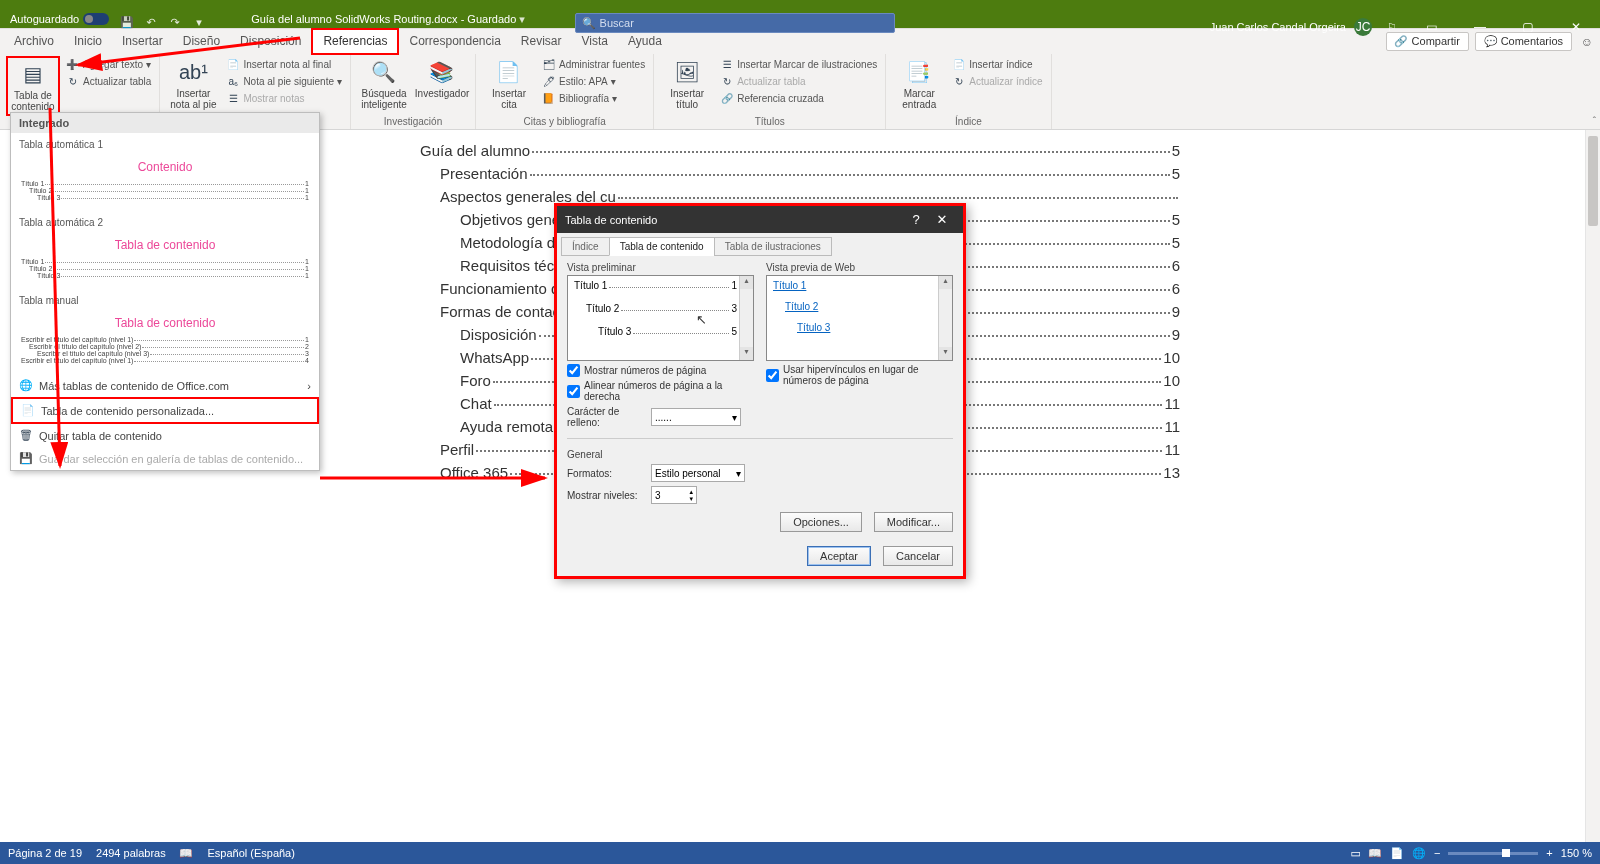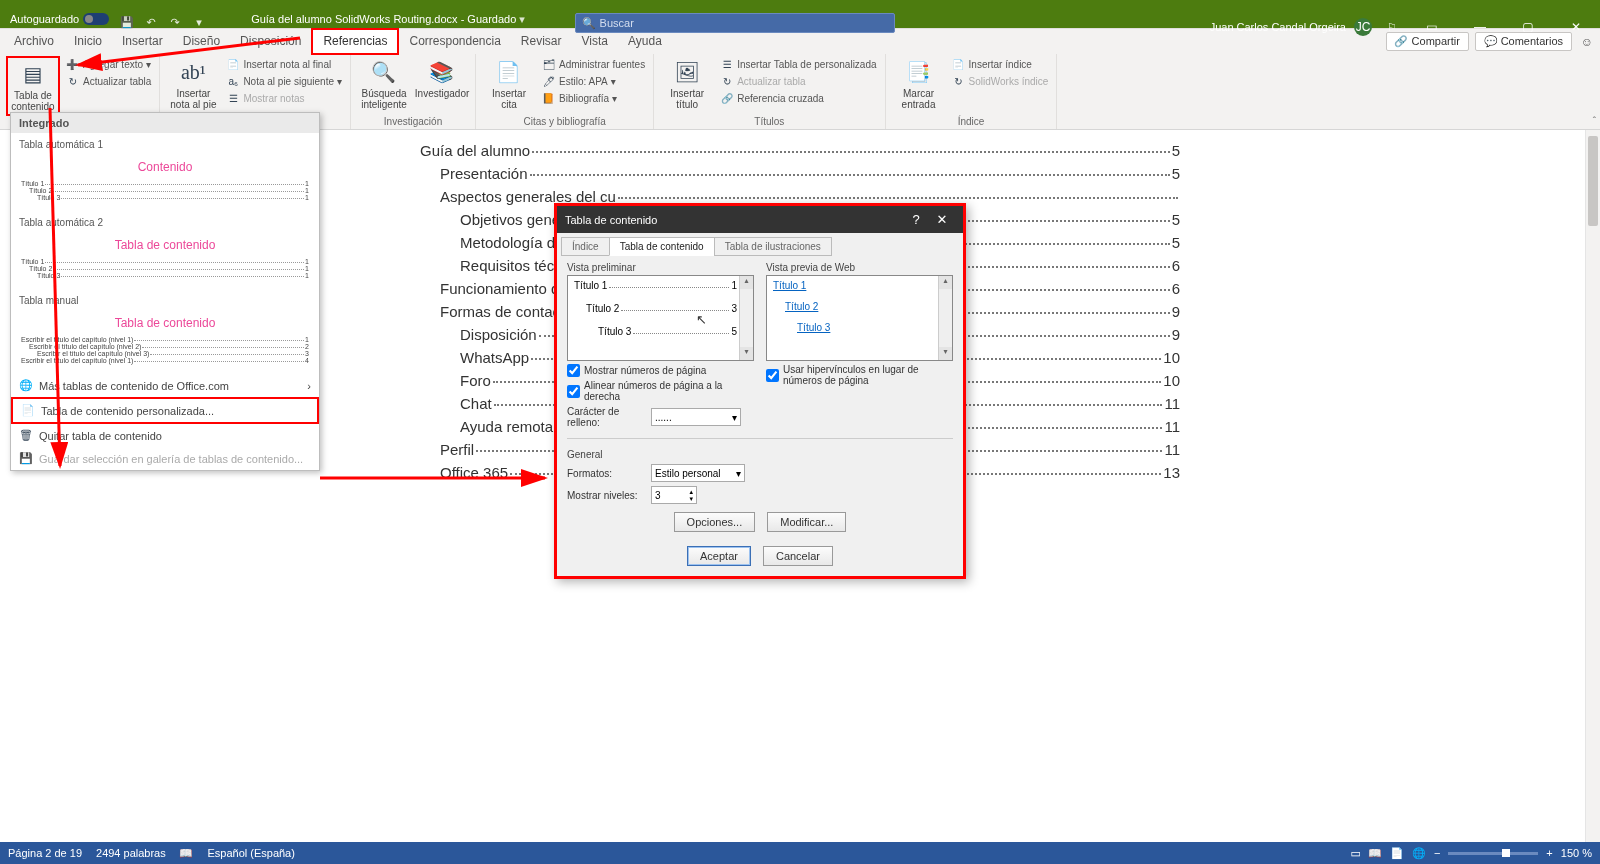--- a/index.html
+++ b/index.html
@@ -77,21 +77,21 @@
 .dialog .previewbox.scroll{padding-right:16px}
 .dialog .sbar{position:absolute;right:0;top:0;bottom:0;width:14px;background:#efefef;border-left:1px solid #ccc}
 .dialog .sbarrow{position:absolute;left:0;right:0;height:13px;text-align:center;font-size:8px;color:#666;background:#e4e4e4}
 .dialog .cbrow{display:flex;align-items:center;gap:4px;font-size:10px;color:#333;margin:3px 0}
 .dialog .cbrow input{margin:0}
 .dialog .frow{display:flex;align-items:center;gap:6px;margin:4px 0;font-size:10px}
 .dialog .frow label{width:78px;color:#333}
 .dialog .sel{border:1px solid #aaa;background:#fff;height:18px;padding:0 3px;font-size:10px;display:flex;align-items:center;justify-content:space-between}
 .dialog .gensec{margin-top:10px}
 .dialog .gensec .ghdr{font-size:10px;color:#444;margin-bottom:4px}
-.dialog .btnrow{display:flex;justify-content:center;gap:12px;margin-top:8px}
+.dialog .btnrow{display:flex;justify-content:flex-end;gap:12px;margin-top:8px}
 .dialog .wbtn{border:1px solid #999;background:linear-gradient(#fcfcfc,#e8e8e8);padding:3px 12px;font-size:11px;color:#333}
 .dialog .wbtn.primary{border:1px solid #3b6fb5;box-shadow:0 0 0 1px #9cc2f0 inset}
 .link{color:#0563c1;text-decoration:underline}
 
 .arrow{position:absolute;pointer-events:none;z-index:10}
 </style>
 </head>
 <body>
 
 <div class="titlebar">
@@ -150,21 +150,21 @@
             <span class="sicon">↻</span>
             <span>Actualizar tabla</span>
           </div>
       </div>
     </div>
     <div class="label">&nbsp;</div>
   </div>
   <div class="rgroup">
     <div class="body">
       <div class="bigbtn">
-        <div class="ico" style="font-family:Liberation Serif, serif">ab¹</div>
+        <div class="ico" style="font-family:Liberation Sans, sans-serif">ab¹</div>
         <span>Insertar nota al pie</span>
       </div>
       <div class="smallstack">
         <div class="row">
             <span class="sicon">📄</span>
             <span>Insertar nota al final</span>
           </div>
         <div class="row"><span class="sicon">a₆</span><span>Nota al pie siguiente</span> ▾</div>
         <div class="row" style="color:#aaa">
             <span class="sicon">☰</span>
@@ -206,21 +206,21 @@
   </div>
   <div class="rgroup">
     <div class="body">
       <div class="bigbtn">
           <div class="ico">🖼</div>
           <span>Insertar título</span>
         </div>
       <div class="smallstack">
         <div class="row">
             <span class="sicon">☰</span>
-            <span>Insertar Tabla de personalizada</span>
+            <span>Insertar Marcar de ilustraciones</span>
           </div>
         <div class="row" style="color:#aaa">
             <span class="sicon">↻</span>
             <span>Actualizar tabla</span>
           </div>
         <div class="row">
             <span class="sicon">🔗</span>
             <span>Referencia cruzada</span>
           </div>
       </div>
@@ -233,21 +233,21 @@
           <div class="ico">📑</div>
           <span>Marcar entrada</span>
         </div>
       <div class="smallstack">
         <div class="row">
             <span class="sicon">📄</span>
             <span>Insertar índice</span>
           </div>
         <div class="row" style="color:#aaa">
             <span class="sicon">↻</span>
-            <span>SolidWorks índice</span>
+            <span>Actualizar índice</span>
           </div>
       </div>
     </div>
     <div class="label">Índice</div>
   </div>
   <div class="collapse">ˆ</div>
 </div>
 
 <div class="docarea">
   <div class="page" id="toc-page">

